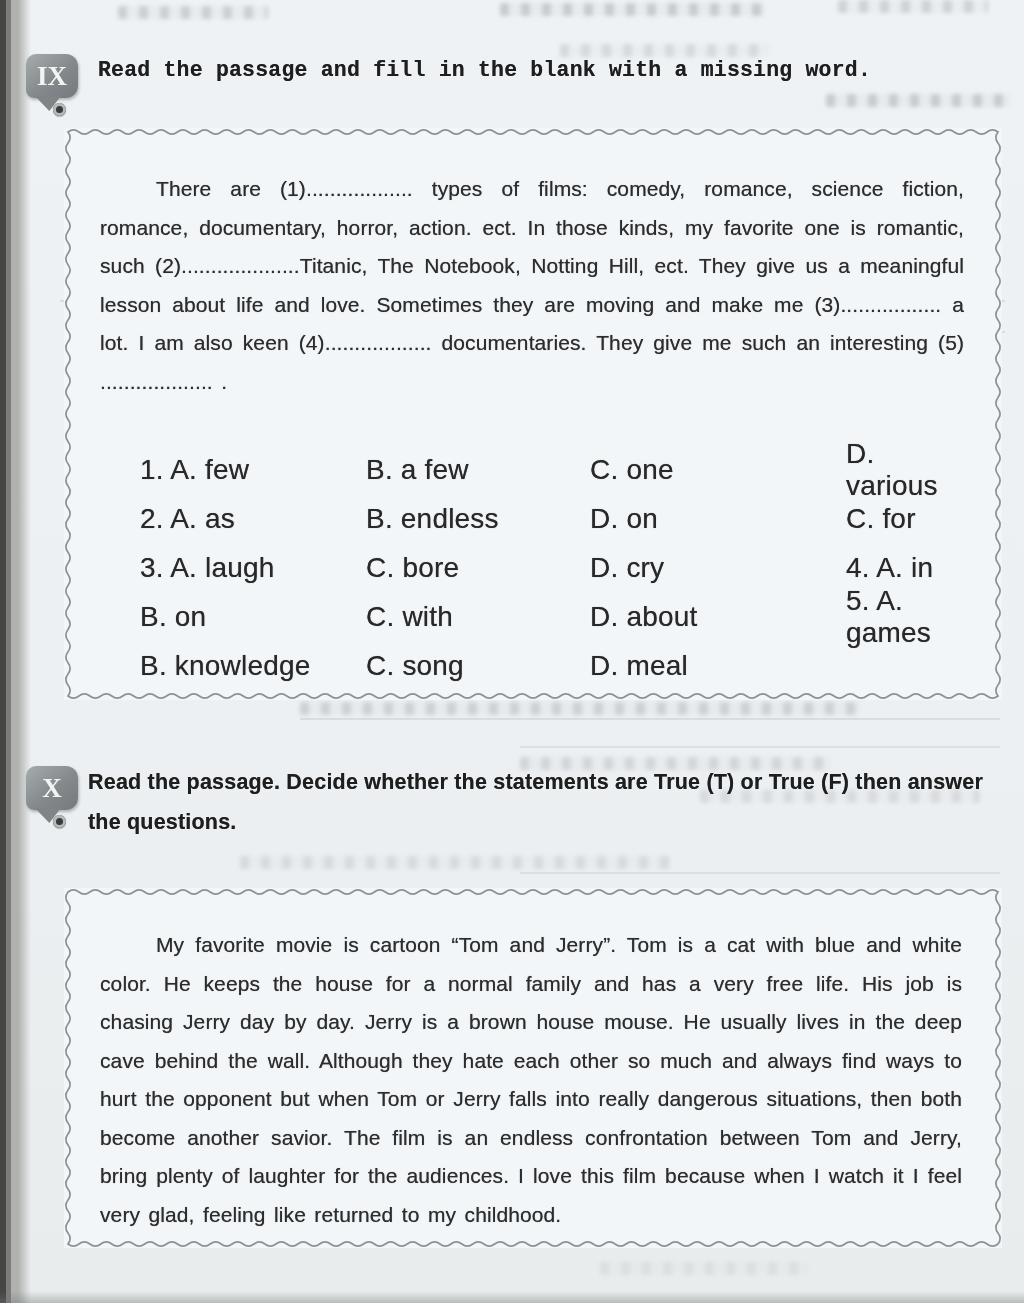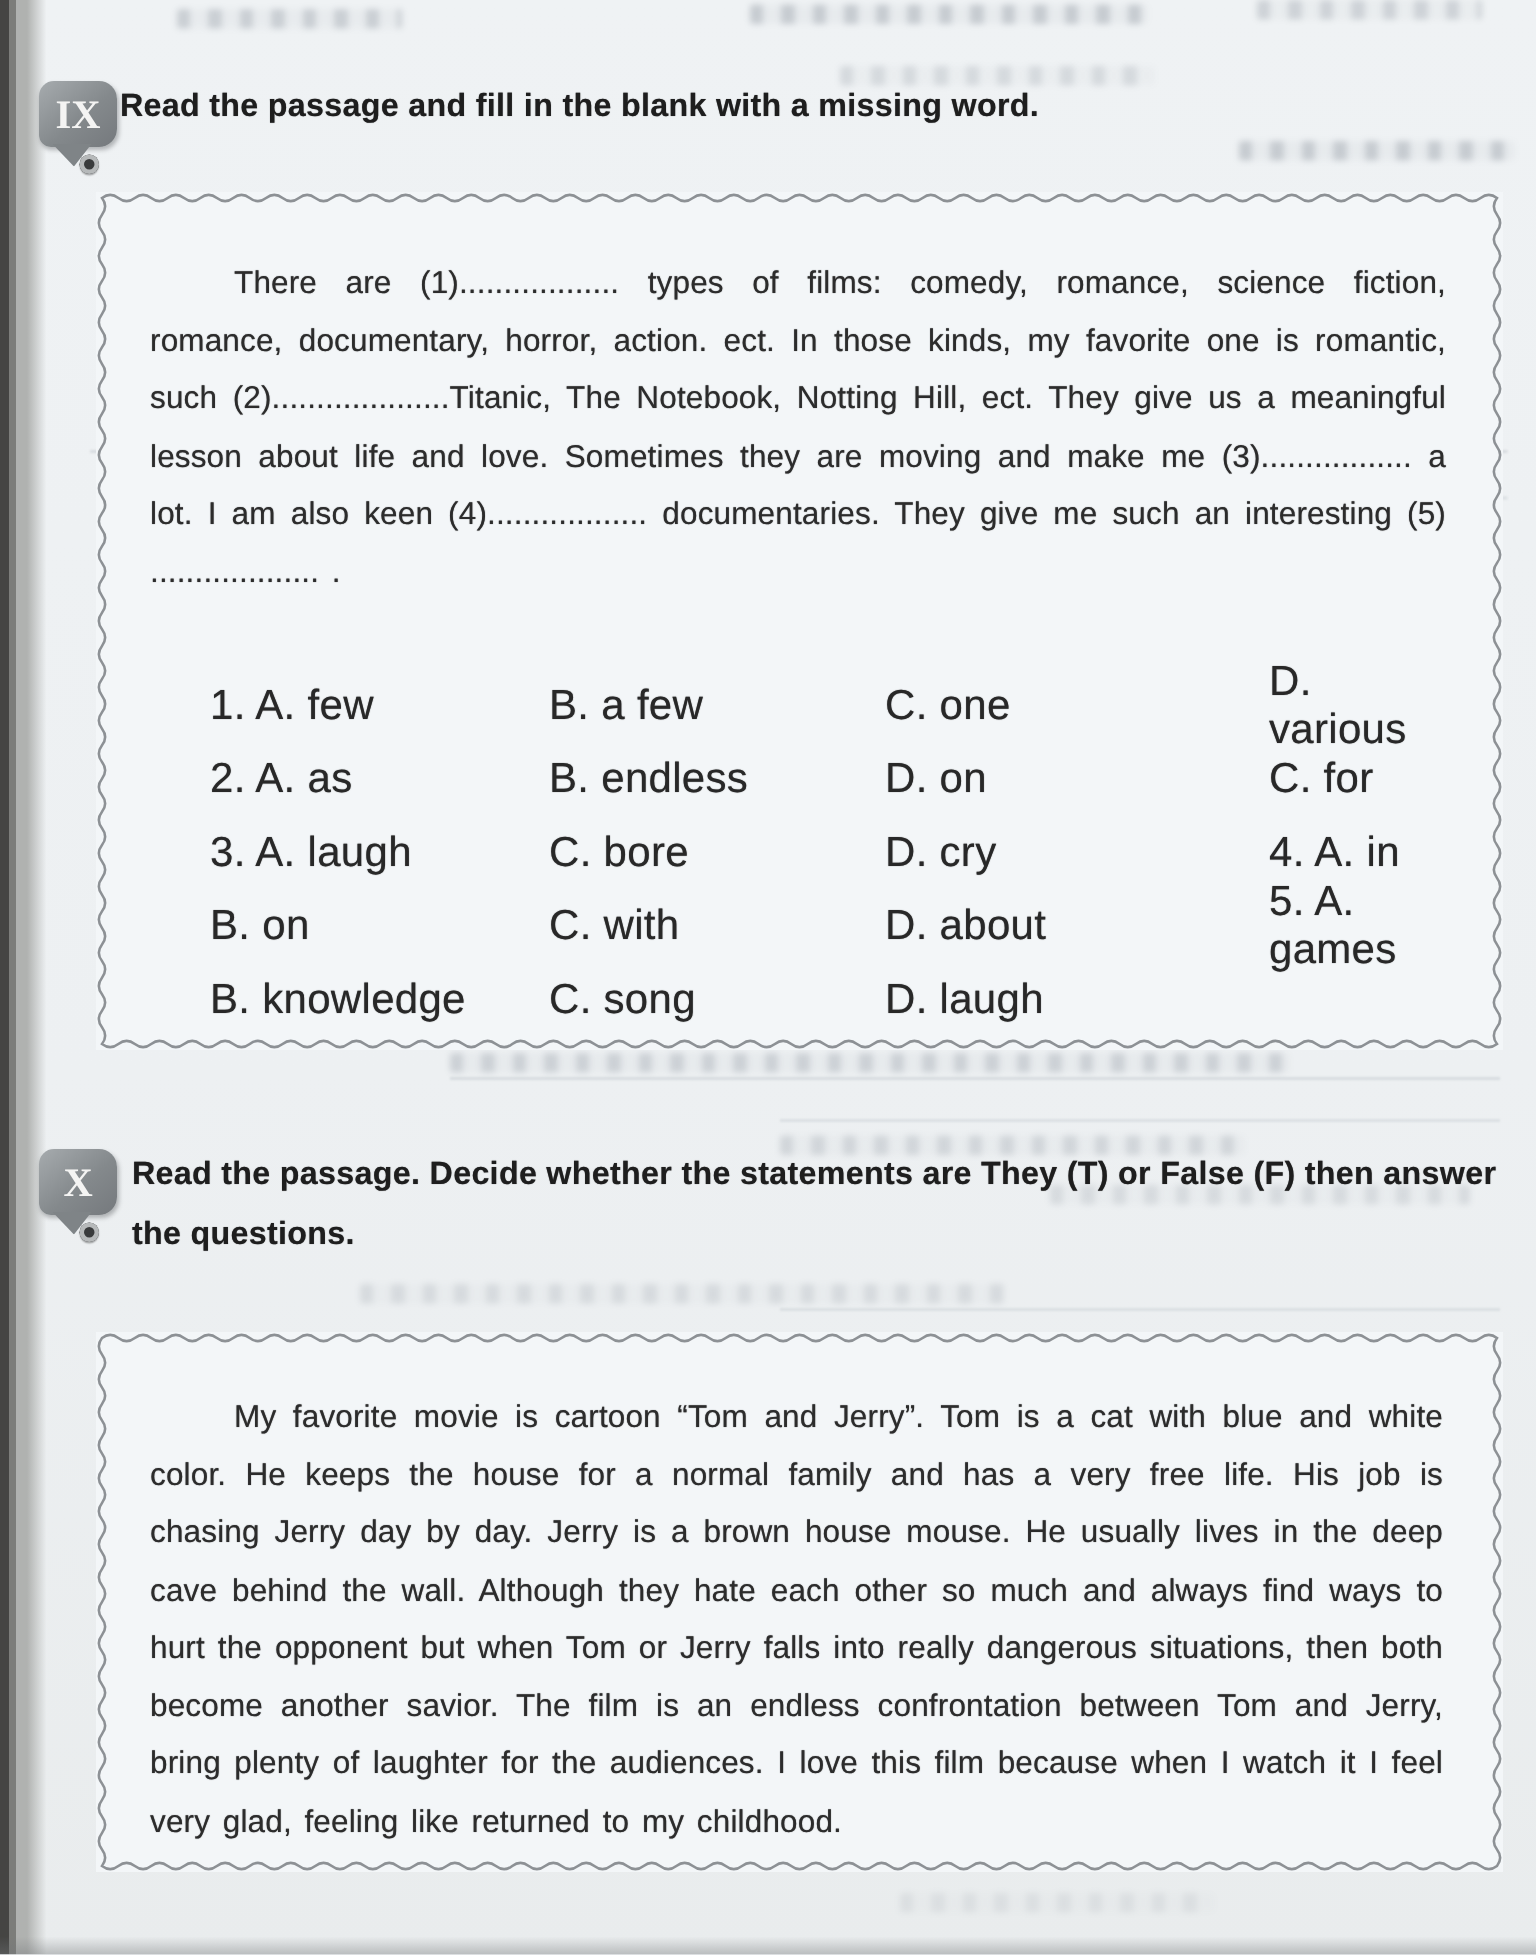--- a/index.html
+++ b/index.html
@@ -94,21 +94,21 @@
   <div class="rline" style="left:556px;top:662px;width:400px;opacity:.6"></div>
   <div class="rline" style="left:300px;top:718px;width:700px;opacity:.85"></div>
   <div class="rline" style="left:520px;top:746px;width:480px;opacity:.7"></div>
   <div class="rline" style="left:520px;top:872px;width:480px;opacity:.7"></div>
   <div class="rline" style="left:556px;top:902px;width:440px;opacity:.6"></div>
 
   <div class="badge" style="left:26px;top:54px;font-family:Liberation Serif, serif;">
     <span>IX</span>
   </div>
   <div class="badge-dot" style="left:53px;top:103px;"></div>
-  <h2 class="sec-title" style="left:80px;top:50px;width:880px;">Read the passage and fill in the blank with a missing word.</h2>
+  <h2 class="sec-title" style="left:98px;top:50px;width:880px;font-family:Liberation Mono, monospace;">Read the passage and fill in the blank with a missing word.</h2>
 
   <div class="wavy-box" style="left:64px;top:128px;width:938px;height:572px;padding:42px 38px 0 36px;">
     <p class="passage">There are (1).................. types of films: comedy, romance, science fiction, romance, documentary, horror, action. ect. In those kinds, my favorite one is romantic, such (2)....................Titanic, The Notebook, Notting Hill, ect. They give us a meaningful lesson about life and love. Sometimes they are moving and make me (3)................. a lot. I am also keen (4).................. documentaries. They give me such an interesting (5) ................... .</p>
     <div class="opt-table">
       <div class="opt-cell">1. A. few</div>
       <div class="opt-cell">B.  a few</div>
       <div class="opt-cell">C. one</div>
       <div class="opt-cell">D. various</div>
       <div class="opt-cell">2. A. as</div>
       <div class="opt-cell">B. endless</div>
@@ -117,32 +117,32 @@
       <div class="opt-cell">3. A. laugh</div>
       <div class="opt-cell">C. bore</div>
       <div class="opt-cell">D. cry</div>
       <div class="opt-cell">4. A. in</div>
       <div class="opt-cell">B. on</div>
       <div class="opt-cell">C. with</div>
       <div class="opt-cell">D. about</div>
       <div class="opt-cell">5. A. games</div>
       <div class="opt-cell">B. knowledge</div>
       <div class="opt-cell">C. song</div>
-      <div class="opt-cell">D. laugh</div>
+      <div class="opt-cell">D. meal</div>
     </div>
   <svg width="938" height="572" class="wave-border">
         <path d="M 4,4 Q 9.5,-0.2 14.9,4 Q 20.4,8.2 25.9,4 Q 31.4,-0.2 36.8,4 Q 42.3,8.2 47.8,4 Q 53.2,-0.2 58.7,4 Q 64.2,8.2 69.6,4 Q 75.1,-0.2 80.6,4 Q 86.1,8.2 91.5,4 Q 97.0,-0.2 102.5,4 Q 107.9,8.2 113.4,4 Q 118.9,-0.2 124.4,4 Q 129.8,8.2 135.3,4 Q 140.8,-0.2 146.2,4 Q 151.7,8.2 157.2,4 Q 162.6,-0.2 168.1,4 Q 173.6,8.2 179.1,4 Q 184.5,-0.2 190.0,4 Q 195.5,8.2 200.9,4 Q 206.4,-0.2 211.9,4 Q 217.4,8.2 222.8,4 Q 228.3,-0.2 233.8,4 Q 239.2,8.2 244.7,4 Q 250.2,-0.2 255.6,4 Q 261.1,8.2 266.6,4 Q 272.1,-0.2 277.5,4 Q 283.0,8.2 288.5,4 Q 293.9,-0.2 299.4,4 Q 304.9,8.2 310.4,4 Q 315.8,-0.2 321.3,4 Q 326.8,8.2 332.2,4 Q 337.7,-0.2 343.2,4 Q 348.6,8.2 354.1,4 Q 359.6,-0.2 365.1,4 Q 370.5,8.2 376.0,4 Q 381.5,-0.2 386.9,4 Q 392.4,8.2 397.9,4 Q 403.4,-0.2 408.8,4 Q 414.3,8.2 419.8,4 Q 425.2,-0.2 430.7,4 Q 436.2,8.2 441.6,4 Q 447.1,-0.2 452.6,4 Q 458.1,8.2 463.5,4 Q 469.0,-0.2 474.5,4 Q 479.9,8.2 485.4,4 Q 490.9,-0.2 496.4,4 Q 501.8,8.2 507.3,4 Q 512.8,-0.2 518.2,4 Q 523.7,8.2 529.2,4 Q 534.6,-0.2 540.1,4 Q 545.6,8.2 551.1,4 Q 556.5,-0.2 562.0,4 Q 567.5,8.2 572.9,4 Q 578.4,-0.2 583.9,4 Q 589.4,8.2 594.8,4 Q 600.3,-0.2 605.8,4 Q 611.2,8.2 616.7,4 Q 622.2,-0.2 627.6,4 Q 633.1,8.2 638.6,4 Q 644.1,-0.2 649.5,4 Q 655.0,8.2 660.5,4 Q 665.9,-0.2 671.4,4 Q 676.9,8.2 682.4,4 Q 687.8,-0.2 693.3,4 Q 698.8,8.2 704.2,4 Q 709.7,-0.2 715.2,4 Q 720.6,8.2 726.1,4 Q 731.6,-0.2 737.1,4 Q 742.5,8.2 748.0,4 Q 753.5,-0.2 758.9,4 Q 764.4,8.2 769.9,4 Q 775.4,-0.2 780.8,4 Q 786.3,8.2 791.8,4 Q 797.2,-0.2 802.7,4 Q 808.2,8.2 813.6,4 Q 819.1,-0.2 824.6,4 Q 830.1,8.2 835.5,4 Q 841.0,-0.2 846.5,4 Q 851.9,8.2 857.4,4 Q 862.9,-0.2 868.4,4 Q 873.8,8.2 879.3,4 Q 884.8,-0.2 890.2,4 Q 895.7,8.2 901.2,4 Q 906.6,-0.2 912.1,4 Q 917.6,8.2 923.1,4 Q 928.5,-0.2 934.0,4 Q 929.8,9.5 934,15.1 Q 938.2,20.6 934,26.1 Q 929.8,31.6 934,37.2 Q 938.2,42.7 934,48.2 Q 929.8,53.8 934,59.3 Q 938.2,64.8 934,70.4 Q 929.8,75.9 934,81.4 Q 938.2,86.9 934,92.5 Q 929.8,98.0 934,103.5 Q 938.2,109.1 934,114.6 Q 929.8,120.1 934,125.6 Q 938.2,131.2 934,136.7 Q 929.8,142.2 934,147.8 Q 938.2,153.3 934,158.8 Q 929.8,164.4 934,169.9 Q 938.2,175.4 934,180.9 Q 929.8,186.5 934,192.0 Q 938.2,197.5 934,203.1 Q 929.8,208.6 934,214.1 Q 938.2,219.6 934,225.2 Q 929.8,230.7 934,236.2 Q 938.2,241.8 934,247.3 Q 929.8,252.8 934,258.4 Q 938.2,263.9 934,269.4 Q 929.8,274.9 934,280.5 Q 938.2,286.0 934,291.5 Q 929.8,297.1 934,302.6 Q 938.2,308.1 934,313.6 Q 929.8,319.2 934,324.7 Q 938.2,330.2 934,335.8 Q 929.8,341.3 934,346.8 Q 938.2,352.4 934,357.9 Q 929.8,363.4 934,368.9 Q 938.2,374.5 934,380.0 Q 929.8,385.5 934,391.1 Q 938.2,396.6 934,402.1 Q 929.8,407.6 934,413.2 Q 938.2,418.7 934,424.2 Q 929.8,429.8 934,435.3 Q 938.2,440.8 934,446.4 Q 929.8,451.9 934,457.4 Q 938.2,462.9 934,468.5 Q 929.8,474.0 934,479.5 Q 938.2,485.1 934,490.6 Q 929.8,496.1 934,501.6 Q 938.2,507.2 934,512.7 Q 929.8,518.2 934,523.8 Q 938.2,529.3 934,534.8 Q 929.8,540.4 934,545.9 Q 938.2,551.4 934,556.9 Q 929.8,562.5 934,568.0 Q 928.5,572.2 923.1,568 Q 917.6,563.8 912.1,568 Q 906.6,572.2 901.2,568 Q 895.7,563.8 890.2,568 Q 884.8,572.2 879.3,568 Q 873.8,563.8 868.4,568 Q 862.9,572.2 857.4,568 Q 851.9,563.8 846.5,568 Q 841.0,572.2 835.5,568 Q 830.1,563.8 824.6,568 Q 819.1,572.2 813.6,568 Q 808.2,563.8 802.7,568 Q 797.2,572.2 791.8,568 Q 786.3,563.8 780.8,568 Q 775.4,572.2 769.9,568 Q 764.4,563.8 758.9,568 Q 753.5,572.2 748.0,568 Q 742.5,563.8 737.1,568 Q 731.6,572.2 726.1,568 Q 720.6,563.8 715.2,568 Q 709.7,572.2 704.2,568 Q 698.8,563.8 693.3,568 Q 687.8,572.2 682.4,568 Q 676.9,563.8 671.4,568 Q 665.9,572.2 660.5,568 Q 655.0,563.8 649.5,568 Q 644.1,572.2 638.6,568 Q 633.1,563.8 627.6,568 Q 622.2,572.2 616.7,568 Q 611.2,563.8 605.8,568 Q 600.3,572.2 594.8,568 Q 589.4,563.8 583.9,568 Q 578.4,572.2 572.9,568 Q 567.5,563.8 562.0,568 Q 556.5,572.2 551.1,568 Q 545.6,563.8 540.1,568 Q 534.6,572.2 529.2,568 Q 523.7,563.8 518.2,568 Q 512.8,572.2 507.3,568 Q 501.8,563.8 496.4,568 Q 490.9,572.2 485.4,568 Q 479.9,563.8 474.5,568 Q 469.0,572.2 463.5,568 Q 458.1,563.8 452.6,568 Q 447.1,572.2 441.6,568 Q 436.2,563.8 430.7,568 Q 425.2,572.2 419.8,568 Q 414.3,563.8 408.8,568 Q 403.4,572.2 397.9,568 Q 392.4,563.8 386.9,568 Q 381.5,572.2 376.0,568 Q 370.5,563.8 365.1,568 Q 359.6,572.2 354.1,568 Q 348.6,563.8 343.2,568 Q 337.7,572.2 332.2,568 Q 326.8,563.8 321.3,568 Q 315.8,572.2 310.4,568 Q 304.9,563.8 299.4,568 Q 293.9,572.2 288.5,568 Q 283.0,563.8 277.5,568 Q 272.1,572.2 266.6,568 Q 261.1,563.8 255.6,568 Q 250.2,572.2 244.7,568 Q 239.2,563.8 233.8,568 Q 228.3,572.2 222.8,568 Q 217.4,563.8 211.9,568 Q 206.4,572.2 200.9,568 Q 195.5,563.8 190.0,568 Q 184.5,572.2 179.1,568 Q 173.6,563.8 168.1,568 Q 162.6,572.2 157.2,568 Q 151.7,563.8 146.2,568 Q 140.8,572.2 135.3,568 Q 129.8,563.8 124.4,568 Q 118.9,572.2 113.4,568 Q 107.9,563.8 102.5,568 Q 97.0,572.2 91.5,568 Q 86.1,563.8 80.6,568 Q 75.1,572.2 69.6,568 Q 64.2,563.8 58.7,568 Q 53.2,572.2 47.8,568 Q 42.3,563.8 36.8,568 Q 31.4,572.2 25.9,568 Q 20.4,563.8 14.9,568 Q 9.5,572.2 4.0,568 Q 8.2,562.5 4,556.9 Q -0.2,551.4 4,545.9 Q 8.2,540.4 4,534.8 Q -0.2,529.3 4,523.8 Q 8.2,518.2 4,512.7 Q -0.2,507.2 4,501.6 Q 8.2,496.1 4,490.6 Q -0.2,485.1 4,479.5 Q 8.2,474.0 4,468.5 Q -0.2,462.9 4,457.4 Q 8.2,451.9 4,446.4 Q -0.2,440.8 4,435.3 Q 8.2,429.8 4,424.2 Q -0.2,418.7 4,413.2 Q 8.2,407.6 4,402.1 Q -0.2,396.6 4,391.1 Q 8.2,385.5 4,380.0 Q -0.2,374.5 4,368.9 Q 8.2,363.4 4,357.9 Q -0.2,352.4 4,346.8 Q 8.2,341.3 4,335.8 Q -0.2,330.2 4,324.7 Q 8.2,319.2 4,313.6 Q -0.2,308.1 4,302.6 Q 8.2,297.1 4,291.5 Q -0.2,286.0 4,280.5 Q 8.2,274.9 4,269.4 Q -0.2,263.9 4,258.4 Q 8.2,252.8 4,247.3 Q -0.2,241.8 4,236.2 Q 8.2,230.7 4,225.2 Q -0.2,219.6 4,214.1 Q 8.2,208.6 4,203.1 Q -0.2,197.5 4,192.0 Q 8.2,186.5 4,180.9 Q -0.2,175.4 4,169.9 Q 8.2,164.4 4,158.8 Q -0.2,153.3 4,147.8 Q 8.2,142.2 4,136.7 Q -0.2,131.2 4,125.6 Q 8.2,120.1 4,114.6 Q -0.2,109.1 4,103.5 Q 8.2,98.0 4,92.5 Q -0.2,86.9 4,81.4 Q 8.2,75.9 4,70.4 Q -0.2,64.8 4,59.3 Q 8.2,53.8 4,48.2 Q -0.2,42.7 4,37.2 Q 8.2,31.6 4,26.1 Q -0.2,20.6 4,15.1 Q 8.2,9.5 4,4.0 Z" fill="none" stroke="#8d9195" stroke-width="1.7"></path>
       </svg>
     </div>
 
   <div class="badge" style="left:26px;top:766px;">
     <span>X</span>
   </div>
   <div class="badge-dot" style="left:53px;top:815px;"></div>
-  <h2 class="sec-title" style="left:88px;top:762px;width:922px;">Read the passage. Decide whether the statements are They (T) or False (F) then answer the questions.</h2>
+  <h2 class="sec-title" style="left:88px;top:762px;width:922px;">Read the passage. Decide whether the statements are True (T) or True (F) then answer the questions.</h2>
 
   <div class="wavy-box" style="left:64px;top:888px;width:938px;height:360px;padding:38px 40px 0 36px;">
     <p class="passage">My favorite movie is cartoon “Tom and Jerry”. Tom is a cat with blue and white color. He keeps the house for a normal family and has a very free life. His job is chasing Jerry day by day. Jerry is a brown house mouse. He usually lives in the deep cave behind the wall. Although they hate each other so much and always find ways to hurt the opponent but when Tom or Jerry falls into really dangerous situations, then both become another savior. The film is an endless confrontation between Tom and Jerry, bring plenty of laughter for the audiences. I love this film because when I watch it I feel very glad, feeling like returned to my childhood.</p>
   <svg width="938" height="360" class="wave-border">
         <path d="M 4,4 Q 9.5,-0.2 14.9,4 Q 20.4,8.2 25.9,4 Q 31.4,-0.2 36.8,4 Q 42.3,8.2 47.8,4 Q 53.2,-0.2 58.7,4 Q 64.2,8.2 69.6,4 Q 75.1,-0.2 80.6,4 Q 86.1,8.2 91.5,4 Q 97.0,-0.2 102.5,4 Q 107.9,8.2 113.4,4 Q 118.9,-0.2 124.4,4 Q 129.8,8.2 135.3,4 Q 140.8,-0.2 146.2,4 Q 151.7,8.2 157.2,4 Q 162.6,-0.2 168.1,4 Q 173.6,8.2 179.1,4 Q 184.5,-0.2 190.0,4 Q 195.5,8.2 200.9,4 Q 206.4,-0.2 211.9,4 Q 217.4,8.2 222.8,4 Q 228.3,-0.2 233.8,4 Q 239.2,8.2 244.7,4 Q 250.2,-0.2 255.6,4 Q 261.1,8.2 266.6,4 Q 272.1,-0.2 277.5,4 Q 283.0,8.2 288.5,4 Q 293.9,-0.2 299.4,4 Q 304.9,8.2 310.4,4 Q 315.8,-0.2 321.3,4 Q 326.8,8.2 332.2,4 Q 337.7,-0.2 343.2,4 Q 348.6,8.2 354.1,4 Q 359.6,-0.2 365.1,4 Q 370.5,8.2 376.0,4 Q 381.5,-0.2 386.9,4 Q 392.4,8.2 397.9,4 Q 403.4,-0.2 408.8,4 Q 414.3,8.2 419.8,4 Q 425.2,-0.2 430.7,4 Q 436.2,8.2 441.6,4 Q 447.1,-0.2 452.6,4 Q 458.1,8.2 463.5,4 Q 469.0,-0.2 474.5,4 Q 479.9,8.2 485.4,4 Q 490.9,-0.2 496.4,4 Q 501.8,8.2 507.3,4 Q 512.8,-0.2 518.2,4 Q 523.7,8.2 529.2,4 Q 534.6,-0.2 540.1,4 Q 545.6,8.2 551.1,4 Q 556.5,-0.2 562.0,4 Q 567.5,8.2 572.9,4 Q 578.4,-0.2 583.9,4 Q 589.4,8.2 594.8,4 Q 600.3,-0.2 605.8,4 Q 611.2,8.2 616.7,4 Q 622.2,-0.2 627.6,4 Q 633.1,8.2 638.6,4 Q 644.1,-0.2 649.5,4 Q 655.0,8.2 660.5,4 Q 665.9,-0.2 671.4,4 Q 676.9,8.2 682.4,4 Q 687.8,-0.2 693.3,4 Q 698.8,8.2 704.2,4 Q 709.7,-0.2 715.2,4 Q 720.6,8.2 726.1,4 Q 731.6,-0.2 737.1,4 Q 742.5,8.2 748.0,4 Q 753.5,-0.2 758.9,4 Q 764.4,8.2 769.9,4 Q 775.4,-0.2 780.8,4 Q 786.3,8.2 791.8,4 Q 797.2,-0.2 802.7,4 Q 808.2,8.2 813.6,4 Q 819.1,-0.2 824.6,4 Q 830.1,8.2 835.5,4 Q 841.0,-0.2 846.5,4 Q 851.9,8.2 857.4,4 Q 862.9,-0.2 868.4,4 Q 873.8,8.2 879.3,4 Q 884.8,-0.2 890.2,4 Q 895.7,8.2 901.2,4 Q 906.6,-0.2 912.1,4 Q 917.6,8.2 923.1,4 Q 928.5,-0.2 934.0,4 Q 929.8,9.5 934,15.0 Q 938.2,20.5 934,26.0 Q 929.8,31.5 934,37.0 Q 938.2,42.5 934,48.0 Q 929.8,53.5 934,59.0 Q 938.2,64.5 934,70.0 Q 929.8,75.5 934,81.0 Q 938.2,86.5 934,92.0 Q 929.8,97.5 934,103.0 Q 938.2,108.5 934,114.0 Q 929.8,119.5 934,125.0 Q 938.2,130.5 934,136.0 Q 929.8,141.5 934,147.0 Q 938.2,152.5 934,158.0 Q 929.8,163.5 934,169.0 Q 938.2,174.5 934,180.0 Q 929.8,185.5 934,191.0 Q 938.2,196.5 934,202.0 Q 929.8,207.5 934,213.0 Q 938.2,218.5 934,224.0 Q 929.8,229.5 934,235.0 Q 938.2,240.5 934,246.0 Q 929.8,251.5 934,257.0 Q 938.2,262.5 934,268.0 Q 929.8,273.5 934,279.0 Q 938.2,284.5 934,290.0 Q 929.8,295.5 934,301.0 Q 938.2,306.5 934,312.0 Q 929.8,317.5 934,323.0 Q 938.2,328.5 934,334.0 Q 929.8,339.5 934,345.0 Q 938.2,350.5 934,356.0 Q 928.5,360.2 923.1,356 Q 917.6,351.8 912.1,356 Q 906.6,360.2 901.2,356 Q 895.7,351.8 890.2,356 Q 884.8,360.2 879.3,356 Q 873.8,351.8 868.4,356 Q 862.9,360.2 857.4,356 Q 851.9,351.8 846.5,356 Q 841.0,360.2 835.5,356 Q 830.1,351.8 824.6,356 Q 819.1,360.2 813.6,356 Q 808.2,351.8 802.7,356 Q 797.2,360.2 791.8,356 Q 786.3,351.8 780.8,356 Q 775.4,360.2 769.9,356 Q 764.4,351.8 758.9,356 Q 753.5,360.2 748.0,356 Q 742.5,351.8 737.1,356 Q 731.6,360.2 726.1,356 Q 720.6,351.8 715.2,356 Q 709.7,360.2 704.2,356 Q 698.8,351.8 693.3,356 Q 687.8,360.2 682.4,356 Q 676.9,351.8 671.4,356 Q 665.9,360.2 660.5,356 Q 655.0,351.8 649.5,356 Q 644.1,360.2 638.6,356 Q 633.1,351.8 627.6,356 Q 622.2,360.2 616.7,356 Q 611.2,351.8 605.8,356 Q 600.3,360.2 594.8,356 Q 589.4,351.8 583.9,356 Q 578.4,360.2 572.9,356 Q 567.5,351.8 562.0,356 Q 556.5,360.2 551.1,356 Q 545.6,351.8 540.1,356 Q 534.6,360.2 529.2,356 Q 523.7,351.8 518.2,356 Q 512.8,360.2 507.3,356 Q 501.8,351.8 496.4,356 Q 490.9,360.2 485.4,356 Q 479.9,351.8 474.5,356 Q 469.0,360.2 463.5,356 Q 458.1,351.8 452.6,356 Q 447.1,360.2 441.6,356 Q 436.2,351.8 430.7,356 Q 425.2,360.2 419.8,356 Q 414.3,351.8 408.8,356 Q 403.4,360.2 397.9,356 Q 392.4,351.8 386.9,356 Q 381.5,360.2 376.0,356 Q 370.5,351.8 365.1,356 Q 359.6,360.2 354.1,356 Q 348.6,351.8 343.2,356 Q 337.7,360.2 332.2,356 Q 326.8,351.8 321.3,356 Q 315.8,360.2 310.4,356 Q 304.9,351.8 299.4,356 Q 293.9,360.2 288.5,356 Q 283.0,351.8 277.5,356 Q 272.1,360.2 266.6,356 Q 261.1,351.8 255.6,356 Q 250.2,360.2 244.7,356 Q 239.2,351.8 233.8,356 Q 228.3,360.2 222.8,356 Q 217.4,351.8 211.9,356 Q 206.4,360.2 200.9,356 Q 195.5,351.8 190.0,356 Q 184.5,360.2 179.1,356 Q 173.6,351.8 168.1,356 Q 162.6,360.2 157.2,356 Q 151.7,351.8 146.2,356 Q 140.8,360.2 135.3,356 Q 129.8,351.8 124.4,356 Q 118.9,360.2 113.4,356 Q 107.9,351.8 102.5,356 Q 97.0,360.2 91.5,356 Q 86.1,351.8 80.6,356 Q 75.1,360.2 69.6,356 Q 64.2,351.8 58.7,356 Q 53.2,360.2 47.8,356 Q 42.3,351.8 36.8,356 Q 31.4,360.2 25.9,356 Q 20.4,351.8 14.9,356 Q 9.5,360.2 4.0,356 Q 8.2,350.5 4,345.0 Q -0.2,339.5 4,334.0 Q 8.2,328.5 4,323.0 Q -0.2,317.5 4,312.0 Q 8.2,306.5 4,301.0 Q -0.2,295.5 4,290.0 Q 8.2,284.5 4,279.0 Q -0.2,273.5 4,268.0 Q 8.2,262.5 4,257.0 Q -0.2,251.5 4,246.0 Q 8.2,240.5 4,235.0 Q -0.2,229.5 4,224.0 Q 8.2,218.5 4,213.0 Q -0.2,207.5 4,202.0 Q 8.2,196.5 4,191.0 Q -0.2,185.5 4,180.0 Q 8.2,174.5 4,169.0 Q -0.2,163.5 4,158.0 Q 8.2,152.5 4,147.0 Q -0.2,141.5 4,136.0 Q 8.2,130.5 4,125.0 Q -0.2,119.5 4,114.0 Q 8.2,108.5 4,103.0 Q -0.2,97.5 4,92.0 Q 8.2,86.5 4,81.0 Q -0.2,75.5 4,70.0 Q 8.2,64.5 4,59.0 Q -0.2,53.5 4,48.0 Q 8.2,42.5 4,37.0 Q -0.2,31.5 4,26.0 Q 8.2,20.5 4,15.0 Q -0.2,9.5 4,4.0 Z" fill="none" stroke="#8d9195" stroke-width="1.7"></path>
       </svg>
     </div>
 
   <div class="bottom-band"></div>
 </div>

